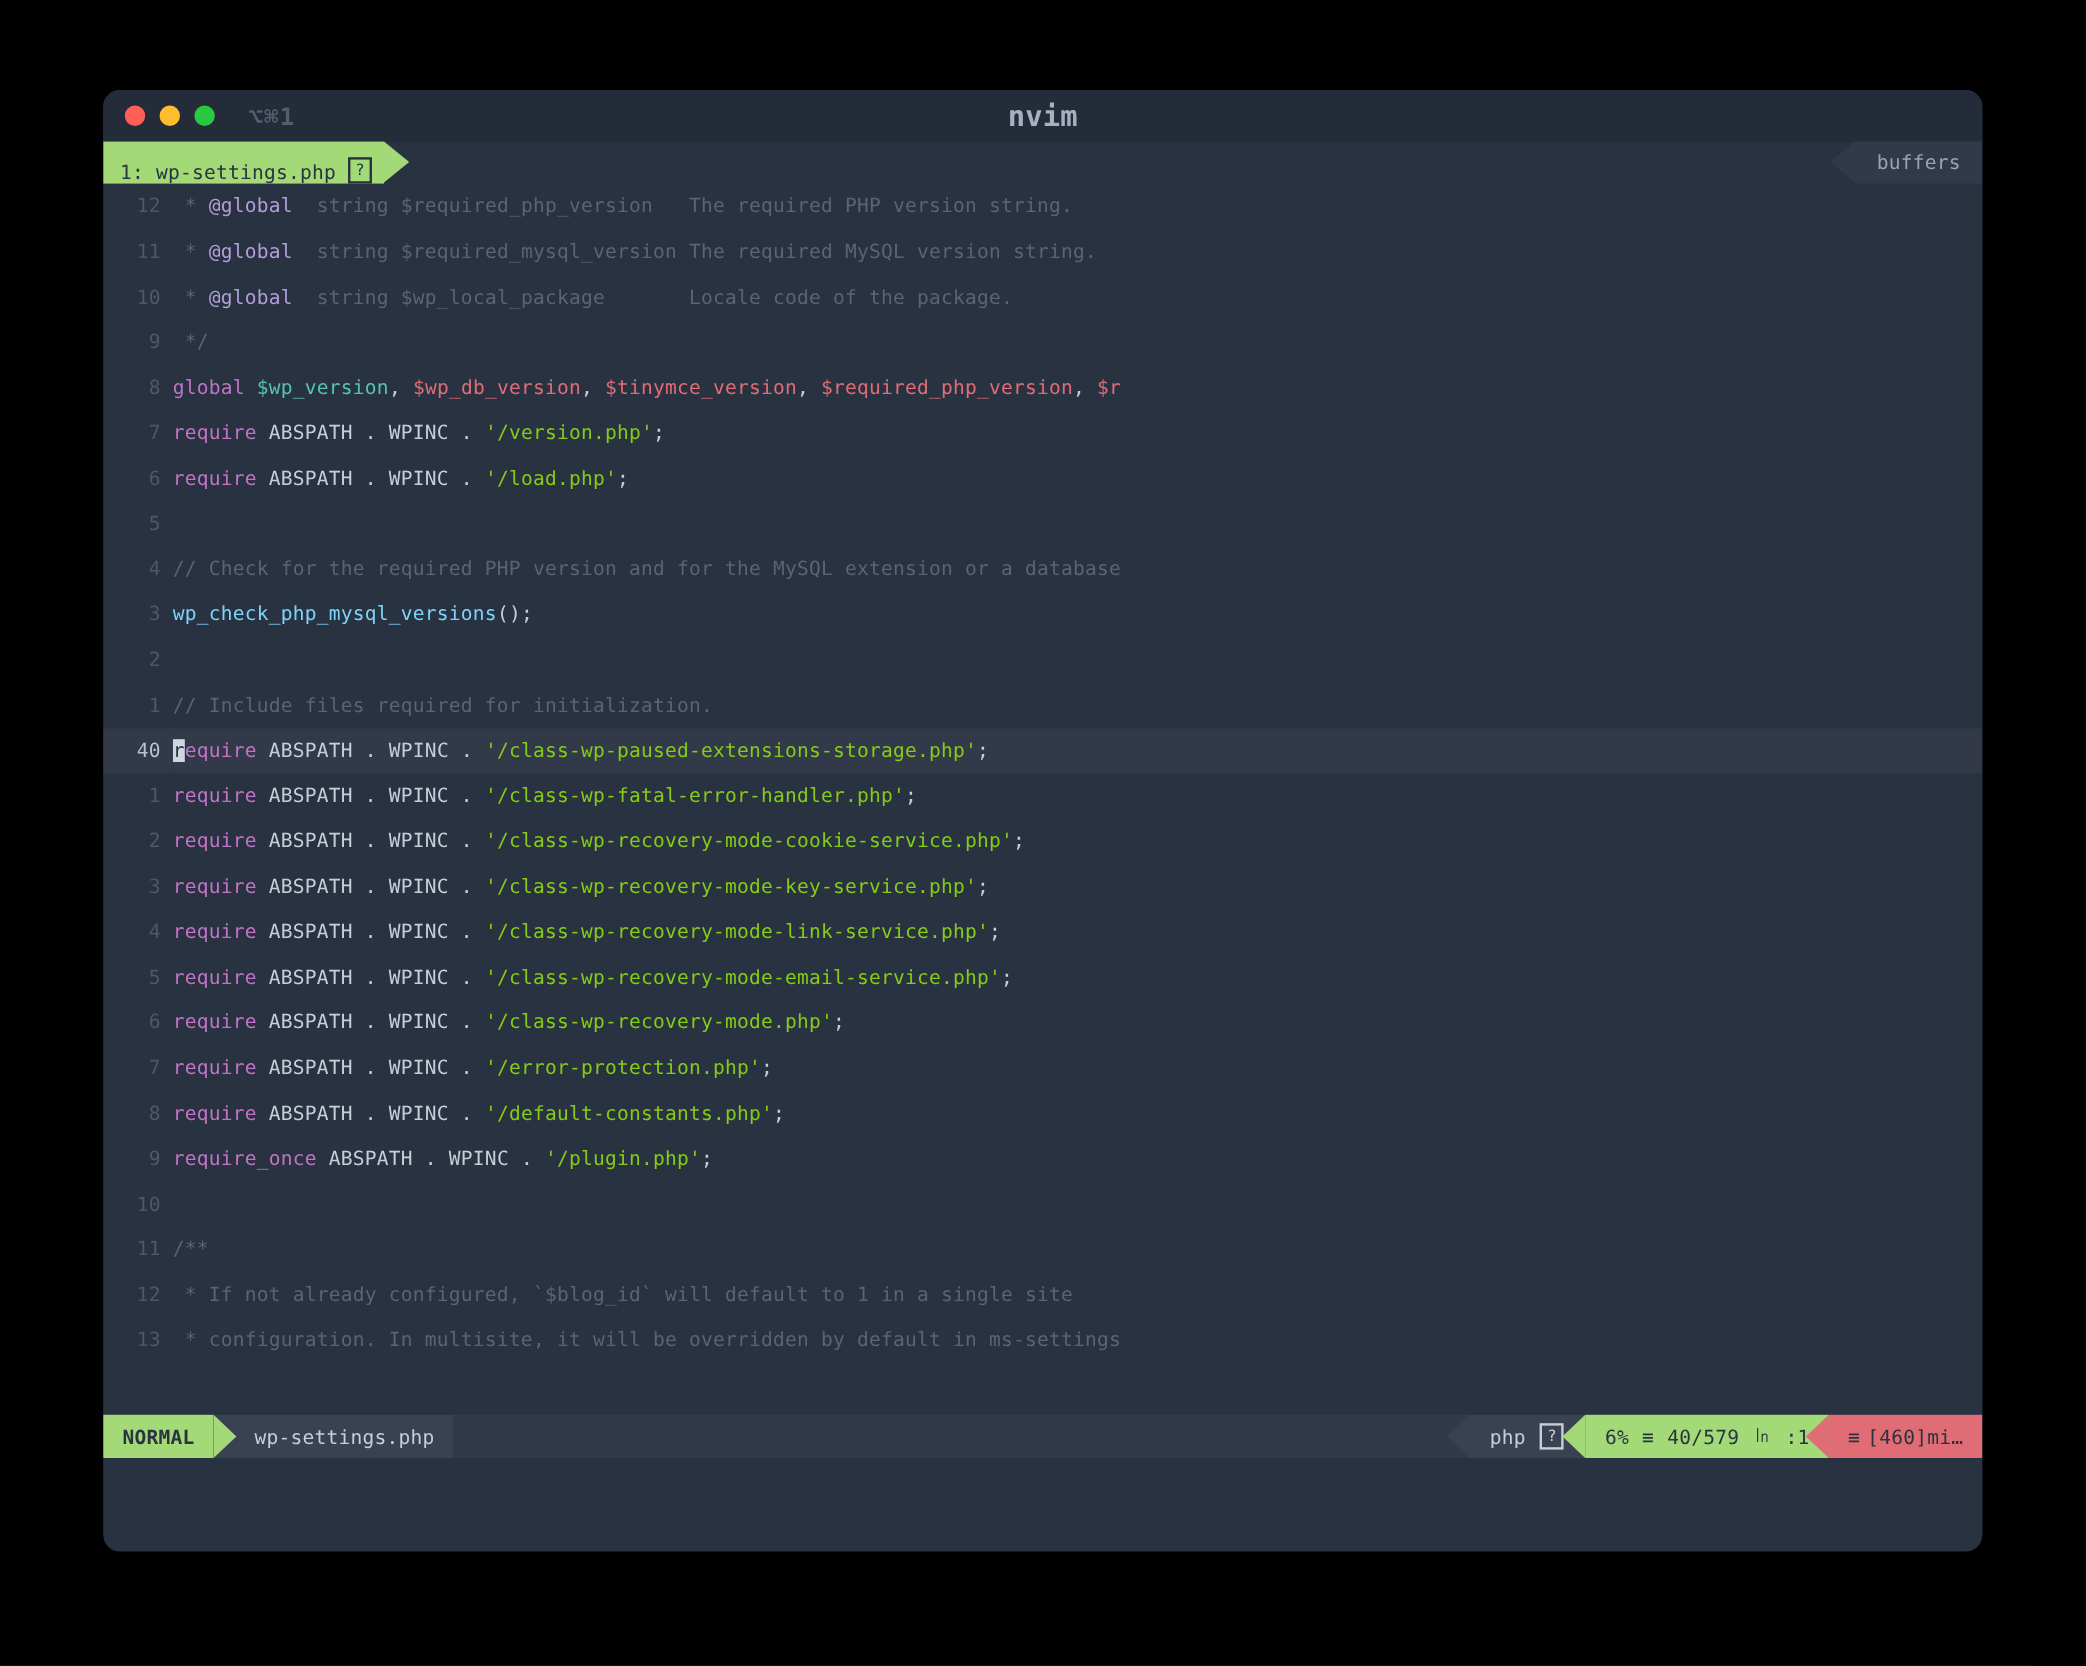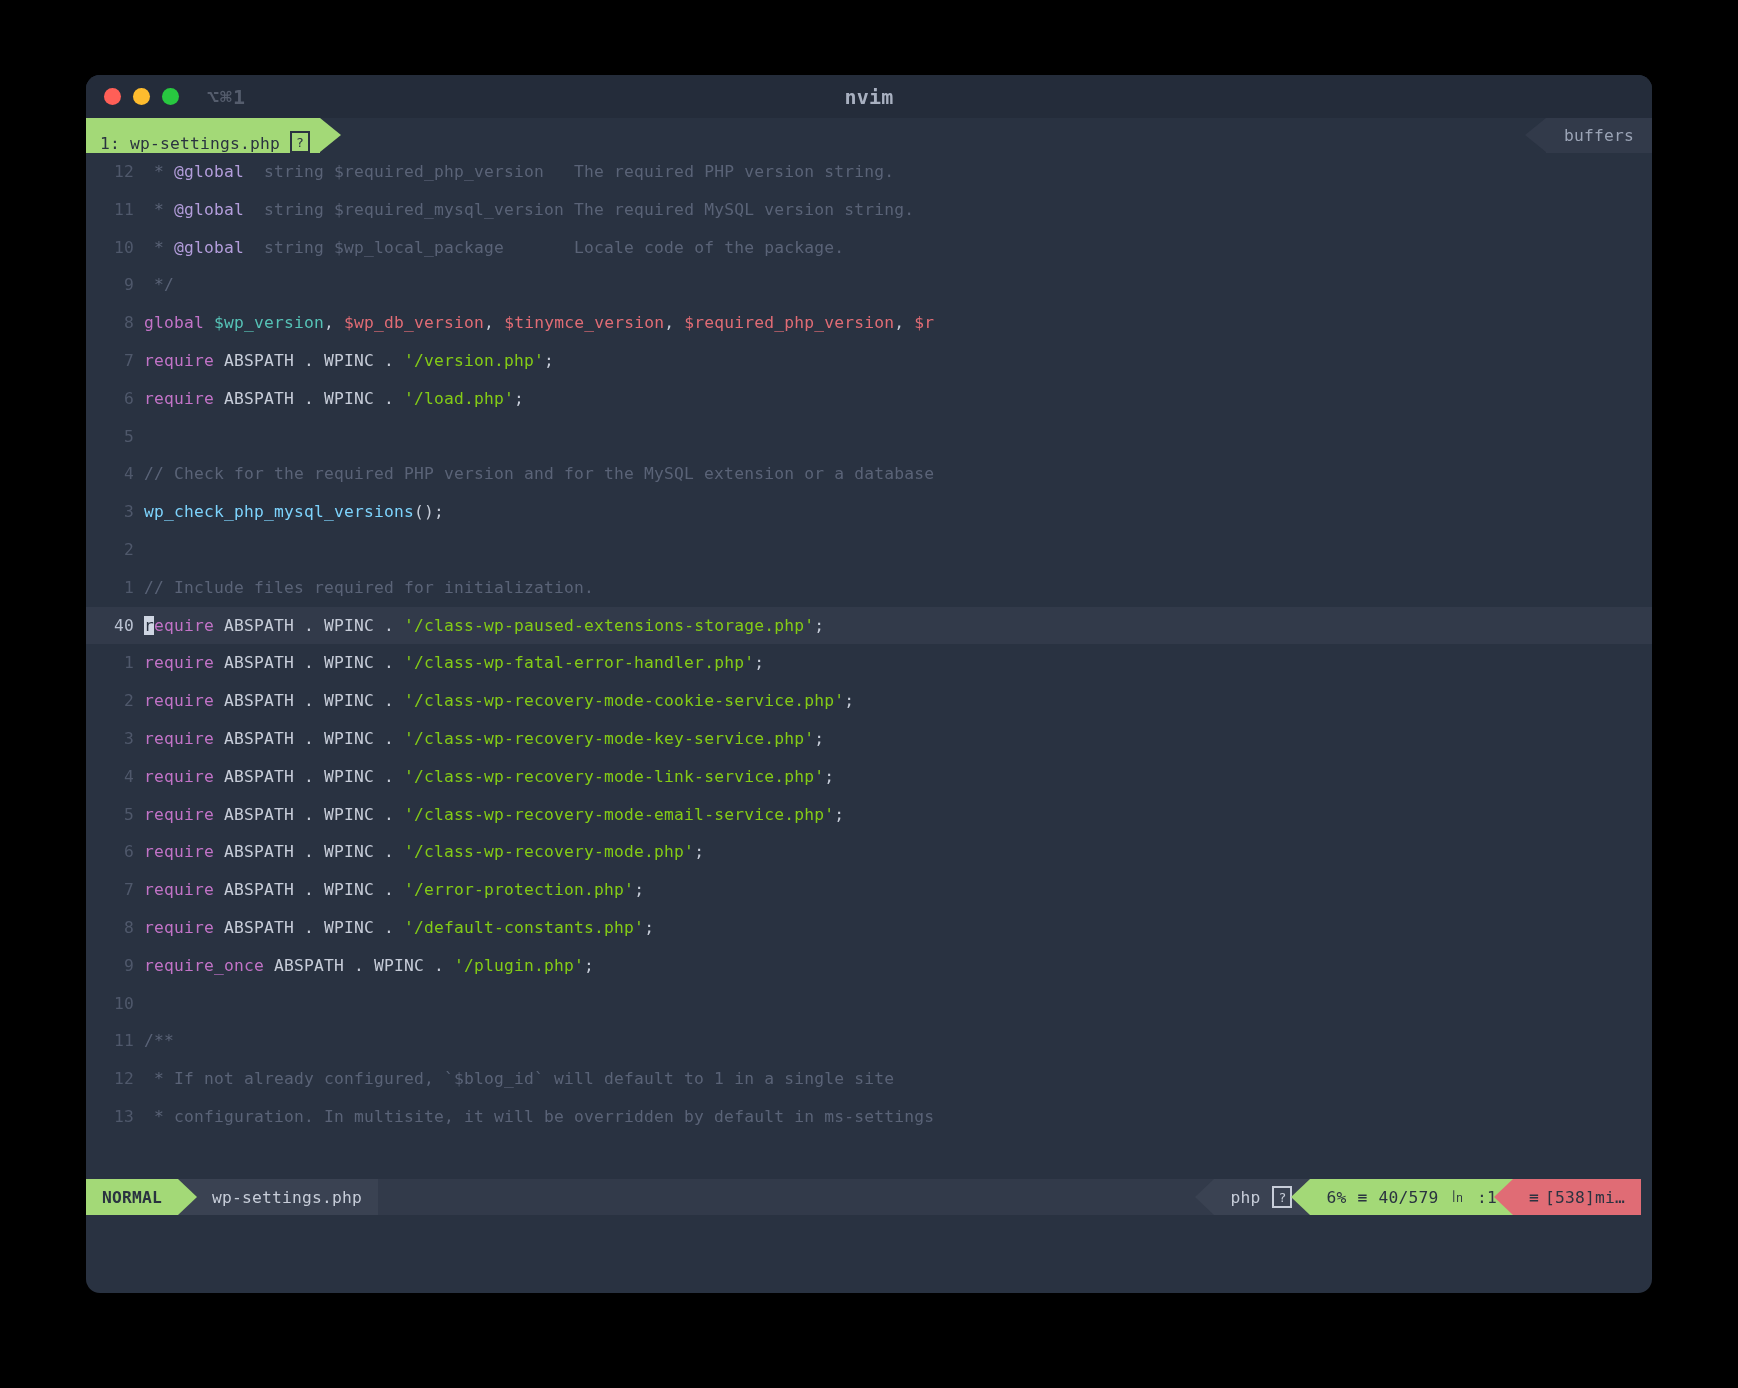--- a/index.html
+++ b/index.html
@@ -40,21 +40,21 @@
   .dot.green  { background: #28c840; }
   .tb-shortcut {
     margin-left: 28px;
     color: #555d6d;
     font-size: 20px;
     font-weight: 600;
     letter-spacing: 1px;
   }
   .tb-title {
     position: absolute; left: 0; right: 0; text-align: center;
-    color: #a8b0c0; font-weight: 600; font-size: 20px;
+    color: #a8b0c0; font-weight: 600; font-size: 24px;
   }
 
   
   .tabrow { display: flex; height: 35px; align-items: stretch; }
   .tab {
     background: #a3d977; color: #2a3340;
     padding: 0 10px 0 14px; display: flex; align-items: flex-end;
     font-weight: 500; position: relative;
   }
   .tab::after {
@@ -103,21 +103,21 @@
   .comment { color: #5a6377; }
   .doc-tag { color: #b39ddb; font-weight: 500; }
   .punct   { color: #c7cdd9; }
   .txt     { color: #c7cdd9; }
   .cursor  { background: #cfd6e3; color: #293241; }
 
   
   .status {
     height: 36px; display: flex; align-items: stretch;
     font-size: 16.3px; background: #323a4a; color: #c7cdd9;
-    position: absolute; bottom: 78px; left: 0; right: 11px;
+    position: absolute; bottom: 78px; left: 0; right: 0;
   }
   .window { position: relative; }
   .seg { display: flex; align-items: center; padding: 0 16px; position: relative; }
   .seg-mode {
     background: #a3d977; color: #2a3340; font-weight: 700;
   }
   .seg-mode::after {
     content: ""; position: absolute; right: -19px; top: 0;
     border-left: 19px solid #a3d977;
     border-top: 18px solid transparent;
@@ -194,17 +194,17 @@
     </div>
     <div class="seg seg-pos">
       <span>6%</span>
       <span class="sep">≡</span>
       <span>40/579</span>
       <span class="sep">㏑</span>
       <span>:1</span>
     </div>
     <div class="seg seg-git">
       <span class="icon-branch">≡</span>
-      <span>[538]mi…</span>
+      <span>[460]mi…</span>
     </div>
   </div>
 
 </div>
 
 </body></html>

